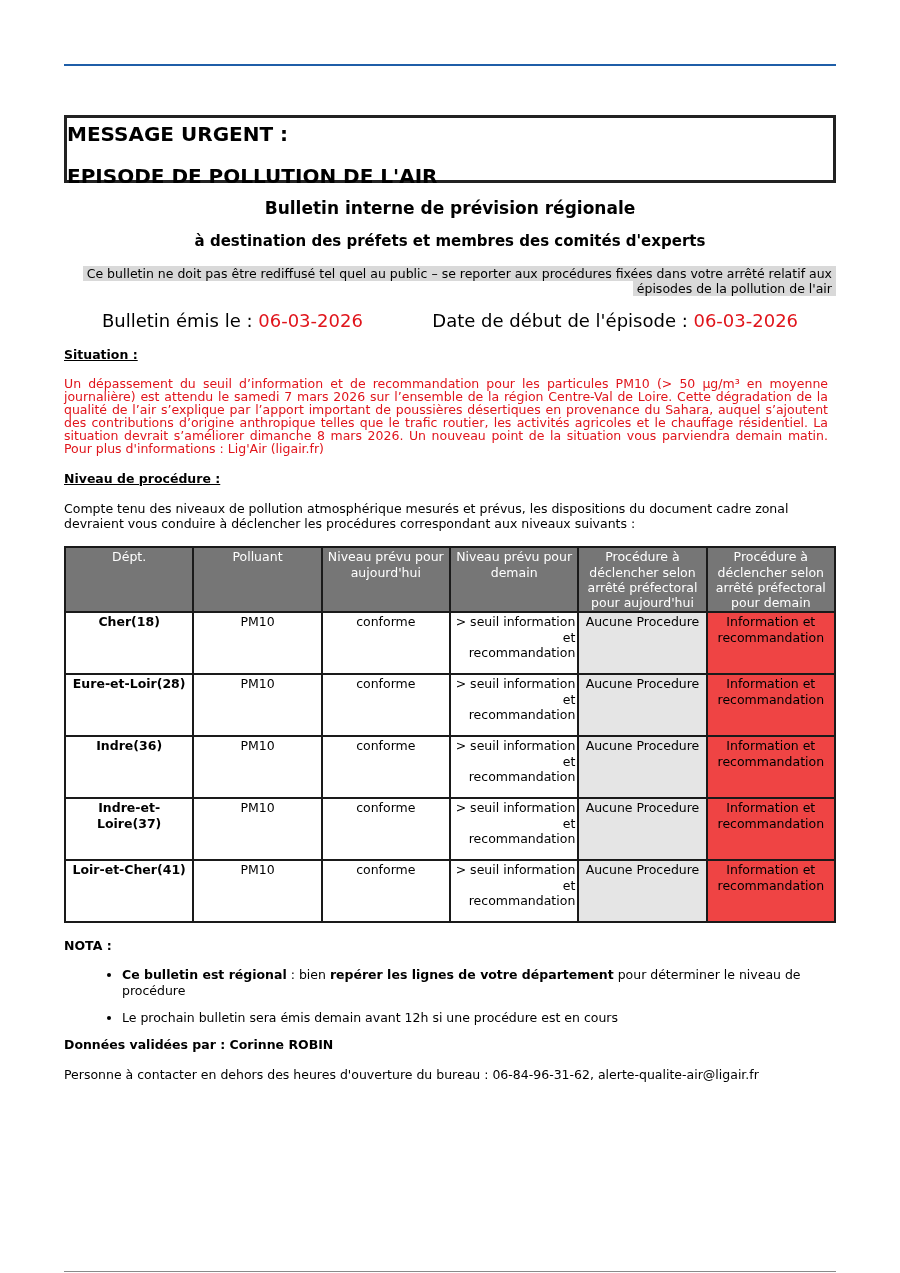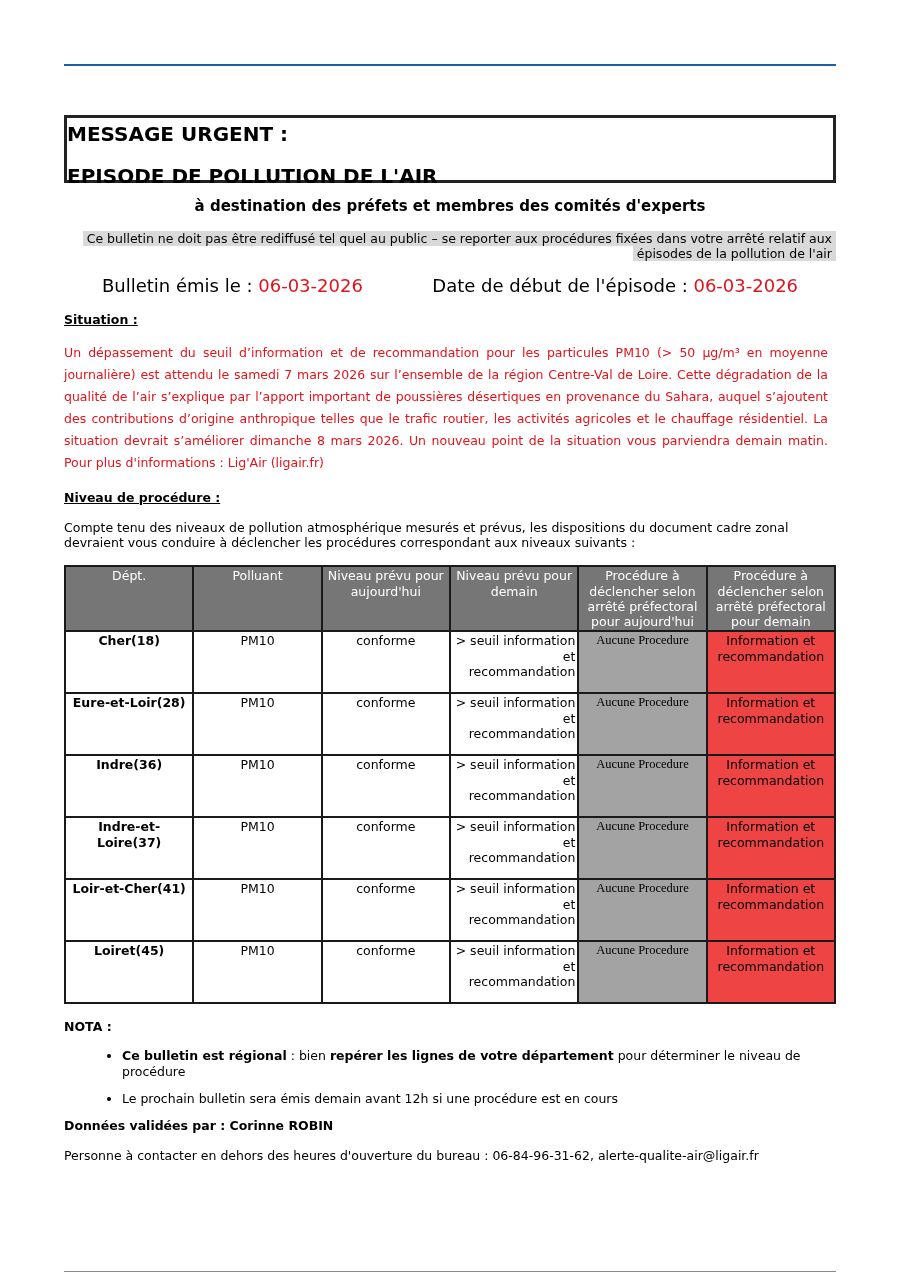--- a/index.html
+++ b/index.html
@@ -11,47 +11,48 @@
   .urgent-box .l1 { position:absolute; left:0; width:772px; top:4px; }
   .urgent-box .l2 { position:absolute; left:0; width:772px; top:46px; }
   .h2 { text-align:center; font-weight:bold; font-size:17px; margin-top:15px; }
   .h3 { text-align:center; font-weight:bold; font-size:15px; margin-top:14px; }
   .warn { text-align:right; font-size:12.5px; margin-top:16px; line-height:15px; }
   .warn span { background:#d9d9d9; padding:0 4px; box-decoration-break:clone; -webkit-box-decoration-break:clone; }
   .dates { text-align:center; font-size:18px; margin-top:14px; }
   .dates .red { color:#e0141b; }
   .dates .gap { display:inline-block; width:58px; }
   .sect-title { font-weight:bold; text-decoration:underline; font-size:12.5px; margin-top:16px; }
-  .situation { color:#e0141b; font-size:12.5px; line-height:22px; text-align:justify; margin-top:15px; padding-right:8px; }
+  .situation { color:#e0141b; font-size:12.5px; line-height:13px; text-align:justify; margin-top:15px; padding-right:8px; }
   .para { font-size:12.5px; line-height:15.2px; margin-top:15px; }
   table.proc { border-collapse:collapse; margin-top:15px; width:772px; table-layout:fixed; font-size:12.5px; }
   table.proc th, table.proc td { border:2.5px solid #1a1a1a; vertical-align:top; text-align:center; padding:1px 2px; line-height:15.2px; }
   table.proc th { background:#767676; color:#ffffff; font-weight:normal; height:61px; }
   table.proc td { height:58px; }
   table.proc td.dept { font-weight:bold; }
   table.proc td.right { text-align:right; }
-  table.proc td.green { background:#a3a3a3;font-family:Liberation Serif, serif; }
+  table.proc td.green { background:#e5e5e5; }
   table.proc td.orange { background:#ef4444; }
   .nota { font-size:12.5px; margin-top:15px;font-weight:bold; }
   ul.notes { margin:14px 0 0 0; padding-left:46px; font-size:12.5px; line-height:15.2px; }
   ul.notes li { margin:12px; }
   .validated { font-weight:bold; font-size:12.5px; margin-top:3px; }
   .contact { font-size:12.5px; margin-top:15px; }
 </style>
 </head>
 <body>
 
 <div class="topline"></div>
 
 <div class="page">
   <div class="urgent-box" style="position:relative;">
     <div class="l1">MESSAGE URGENT :</div>
     <div class="l2">EPISODE DE POLLUTION DE L'AIR</div>
   </div>
 
+  <div class="h2">Bulletin interne de prévision régionale</div>
   <div class="h3">à destination des préfets et membres des comités d'experts</div>
   <div class="warn"><span>Ce bulletin ne doit pas être rediffusé tel quel au public – se reporter aux procédures fixées dans votre arrêté relatif aux épisodes de la pollution de l'air</span></div>
 
   <div class="dates">
     <span>Bulletin émis le : </span><span class="red">06-03-2026</span>
     <span class="gap"></span>
     <span>Date de début de l'épisode : </span><span class="red">06-03-2026</span>
   </div>
 
   <div class="sect-title">Situation :</div>
@@ -105,28 +106,20 @@
         <td class="orange">Information et recommandation</td>
       </tr>
       <tr>
         <td class="dept">Loir-et-Cher(41)</td>
         <td>PM10</td>
         <td>conforme</td>
         <td class="right">&gt; seuil information et recommandation</td>
         <td class="green">Aucune Procedure</td>
         <td class="orange">Information et recommandation</td>
       </tr>
-      <tr>
-        <td class="dept">Loiret(45)</td>
-        <td>PM10</td>
-        <td>conforme</td>
-        <td class="right">&gt; seuil information et recommandation</td>
-        <td class="green">Aucune Procedure</td>
-        <td class="orange">Information et recommandation</td>
-      </tr>
     </tbody>
   </table>
 
   <div class="nota">NOTA :</div>
   <ul class="notes">
     <li><b>Ce bulletin est régional</b><span> : bien </span><b>repérer les lignes de votre département</b><span> pour déterminer le niveau de procédure</span></li>
     <li>Le prochain bulletin sera émis demain avant 12h si une procédure est en cours</li>
   </ul>
 
   <div class="validated">Données validées par : Corinne ROBIN</div>

